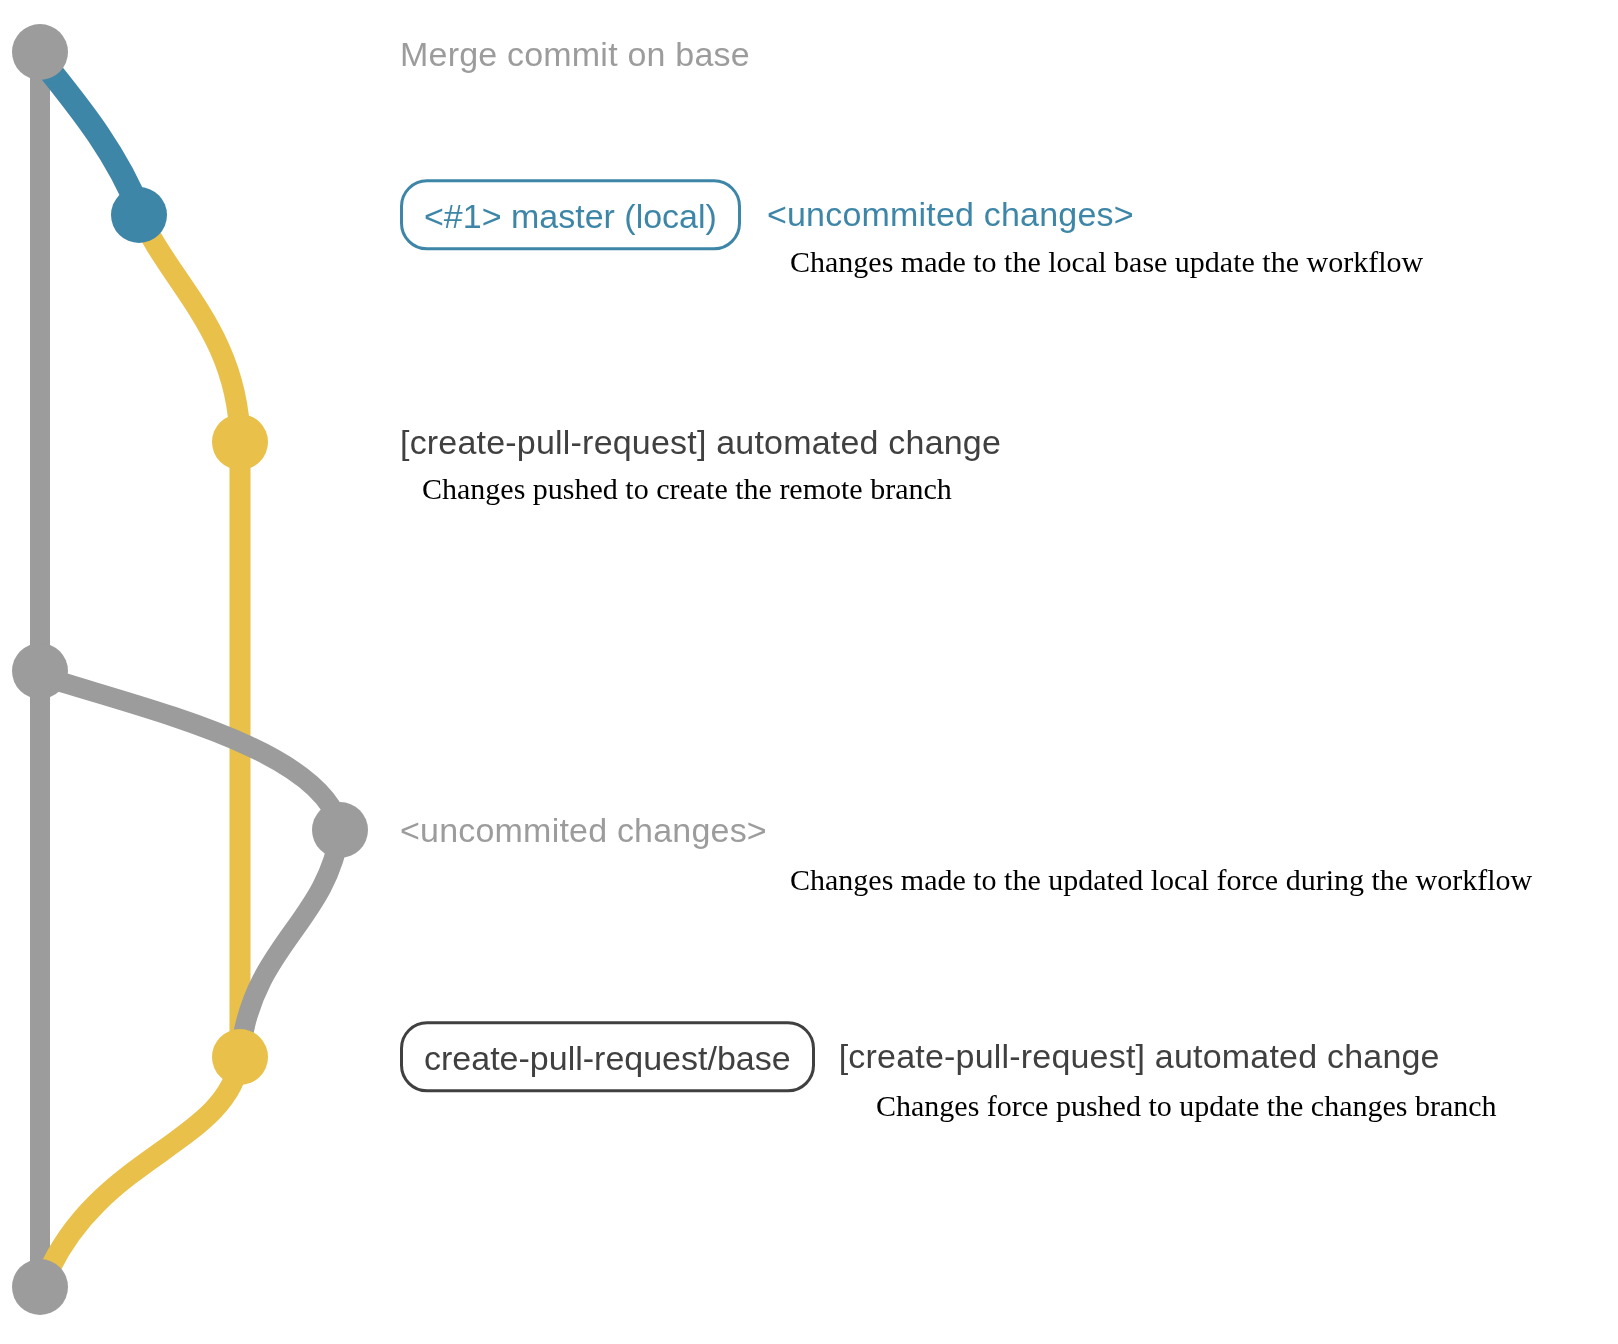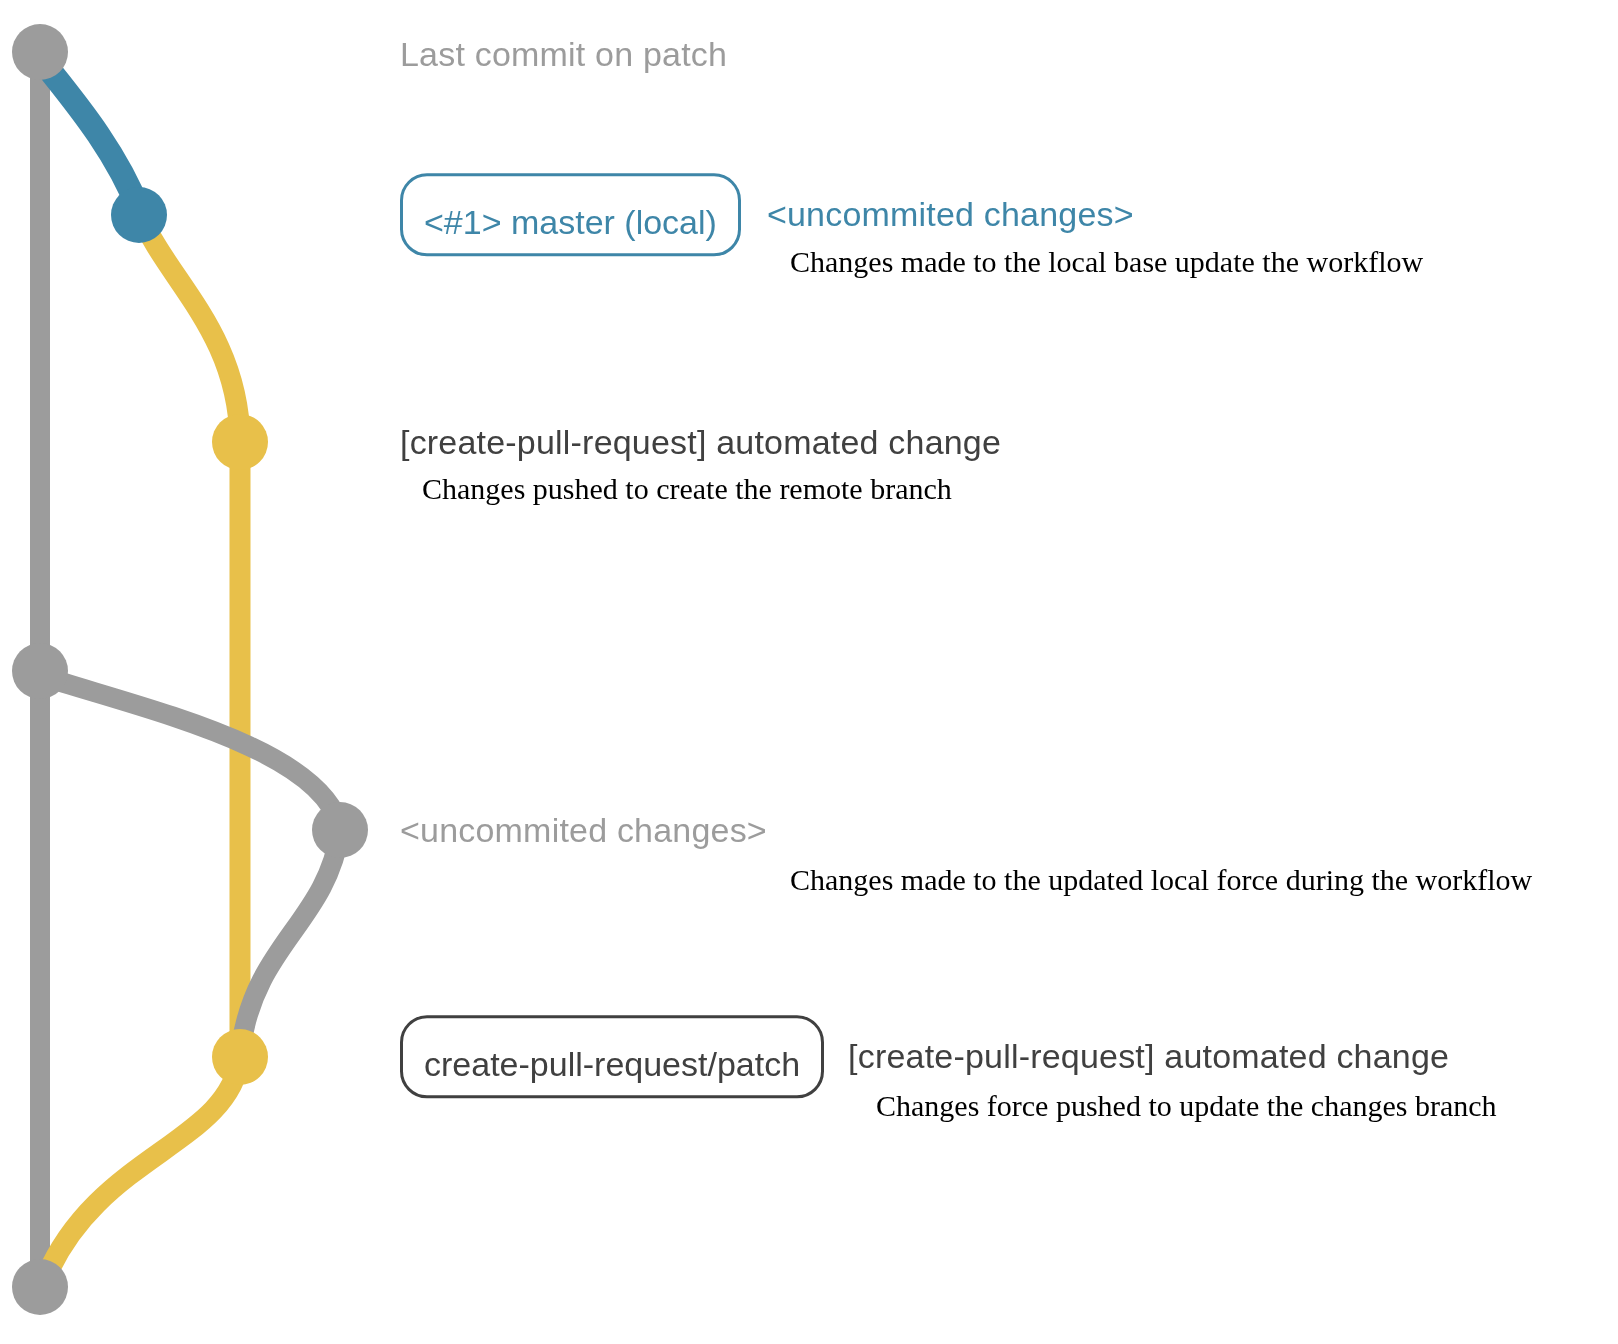--- a/index.html
+++ b/index.html
@@ -23,21 +23,21 @@
   .sans  { font-size: 34px; letter-spacing: 0.2px; }
   .gray  { color: #9c9c9c; }
   .blue  { color: #3e86a8; }
   .yellow{ color: #404040; }
 
   .badge {
     display: inline-flex;
     align-items: center;
     border: 3px solid currentColor;
     border-radius: 27px;
-    padding: 28px 21px 12px 21px;
+    padding: 16px 21px 12px 21px;
     font-size: 34px;
     line-height: 1.1;
     white-space: nowrap;
   }
   .gap24 { gap: 26px; }
   .gap22 { gap: 24px; }
 
   .desc {
     position: absolute;
     transform: translateY(-50%);
@@ -68,37 +68,37 @@
 
     <circle cx="40" cy="52" r="28" fill="#9c9c9c"></circle>
     <circle cx="139" cy="215" r="28" fill="#3e86a8"></circle>
     <circle cx="240" cy="442" r="28" fill="#e8c04a"></circle>
     <circle cx="40" cy="671" r="28" fill="#9c9c9c"></circle>
     <circle cx="340" cy="830" r="28" fill="#9c9c9c"></circle>
     <circle cx="240" cy="1057" r="28" fill="#e8c04a"></circle>
     <circle cx="40" cy="1287" r="28" fill="#9c9c9c"></circle>
   </svg>
 
-  <div class="row sans gray" style="left:400px; top:54px">Last commit on patch</div>
+  <div class="row sans gray" style="left:400px; top:54px">Merge commit on base</div>
 
   <div class="row gap24" style="left:400px; top:215px">
     <span class="badge blue">&lt;#1&gt; master (local)</span>
     <span class="sans blue">&lt;uncommited changes&gt;</span>
   </div>
   <div class="desc" style="left:790px; top:262px">Changes made to the local base update the workflow</div>
 
   <div class="row sans yellow" style="left:400px; top:442px">[create-pull-request] automated change</div>
   <div class="desc" style="left:422px; top:489px">Changes pushed to create the remote branch</div>
 
 
   <div class="row gap24" style="left:400px; top:830px">
     <span class="sans gray">&lt;uncommited changes&gt;</span>
   </div>
   <div class="desc" style="left:790px; top:880px">Changes made to the updated local force during the workflow</div>
 
   <div class="row gap22" style="left:400px; top:1057px">
-    <span class="badge yellow">create-pull-request/patch</span>
+    <span class="badge yellow">create-pull-request/base</span>
     <span class="sans yellow">[create-pull-request] automated change</span>
   </div>
   <div class="desc" style="left:876px; top:1106px">Changes force pushed to update the changes branch</div>
 
 
 </div>
 
 </body></html>

